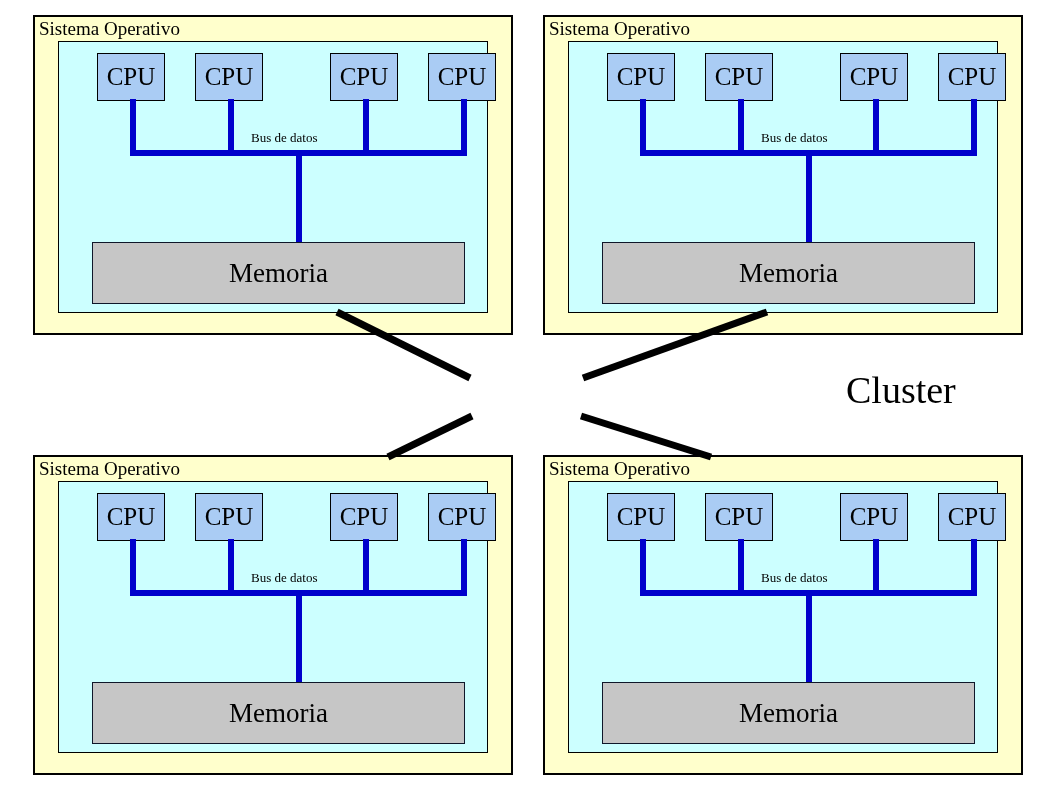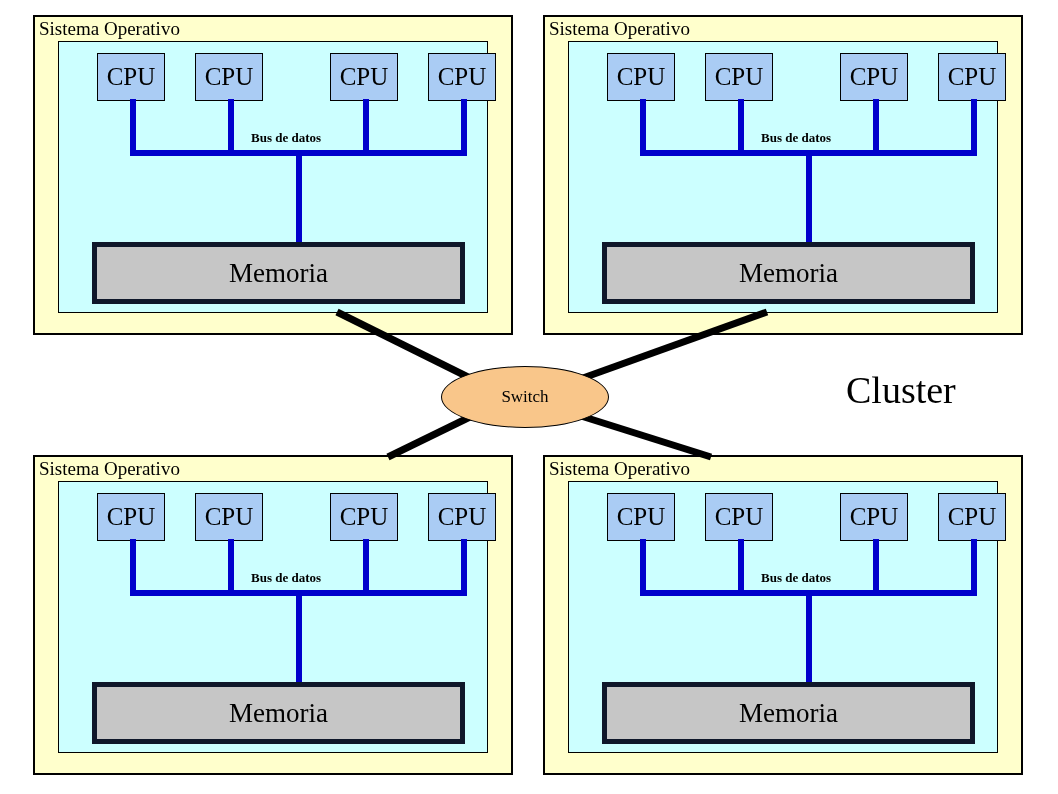--- a/index.html
+++ b/index.html
@@ -64,31 +64,31 @@
   .wire {
     position: absolute;
     background: #0000cc;
   }
   .wire-v { width: 6px; }
   .wire-h { height: 6px; }
 
   .bus-label {
     position: absolute;
     font-size: 13px;
-    font-weight: bold;
+    font-weight: normal;
     color: #000000;
     white-space: nowrap;
     line-height: 15px;
   }
 
   
   .memoria {
     position: absolute;
     background: #c6c6c6;
-    border: 5px solid #0f172a;
+    border: 1px solid #0f172a;
     box-sizing: border-box;
     font-size: 27px;
     text-align: center;
     color: #000000;
     display: flex;
     align-items: center;
     justify-content: center;
   }
 
   
@@ -219,17 +219,16 @@
     </div>
   </div>
 
   <svg id="links" viewBox="0 0 1058 794" xmlns="http://www.w3.org/2000/svg">
     <line x1="337" y1="312" x2="470" y2="378" stroke="#000000" stroke-width="7"></line>
     <line x1="767" y1="312" x2="583" y2="378" stroke="#000000" stroke-width="7"></line>
     <line x1="388" y1="457" x2="472" y2="416" stroke="#000000" stroke-width="7"></line>
     <line x1="711" y1="457" x2="581" y2="416" stroke="#000000" stroke-width="7"></line>
   </svg>
 
-  <div class="switch-ellipse">Switch</div>
 
   <div class="cluster-label">Cluster</div>
 
 </div>
 
 </body></html>

